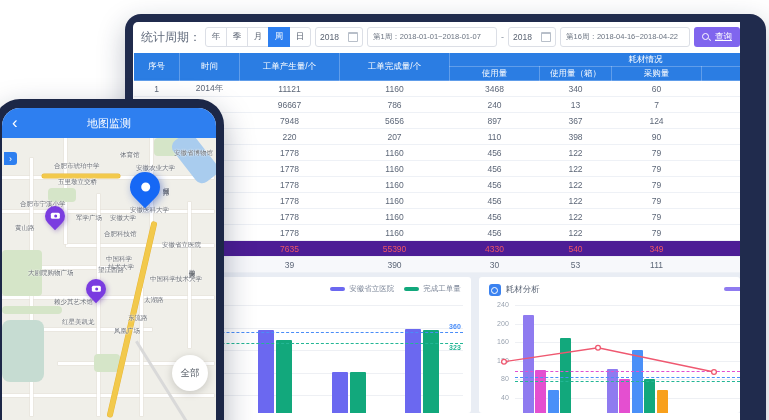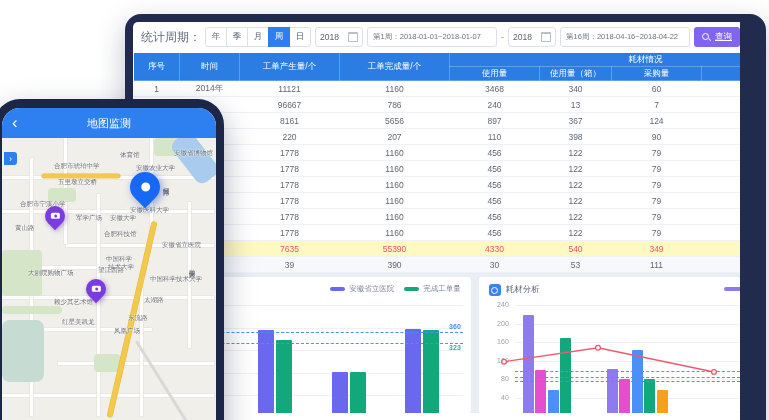--- a/index.html
+++ b/index.html
@@ -40,21 +40,21 @@
   .dl{position:relative;width:9px;height:9px;display:inline-block;}
   .dl::before{content:"";position:absolute;left:3.5px;top:0;width:1.6px;height:5px;background:#fff;}
   .dl::after{content:"";position:absolute;left:0;bottom:0;width:9px;height:1.6px;background:#fff;}
 
   .twrap{overflow:hidden;width:607px;}
   table.rep{border-collapse:collapse;table-layout:fixed;width:708px;}
   table.rep th{background:#2b7de3;color:#fff;font-weight:normal;font-size:8.5px;height:13px;
     border:1px solid rgba(255,255,255,.25);padding:0;}
   table.rep td{font-size:8.5px;color:#5d6778;text-align:center;height:15px;padding:0;
     border-bottom:1px solid #eef1f6;background:#fff;}
-  table.rep tr.total td{background:#fef9c3;color:#ee5566;}
+  table.rep tr.total td{background:#4c1d95;color:#ee5566;}
   table.rep tr.avg td{background:#f7f8fb;}
 
   .charts{display:flex;gap:8px;background:#e9edf4;padding:4px 0 0 8px;height:136px;box-sizing:content-box;}
   .card{background:#fff;border-radius:3px;position:relative;overflow:hidden;height:136px;}
   .card.left{width:404px;}
   .card.right{width:320px;}
   .llegend{position:absolute;top:7px;right:10px;display:flex;gap:10px;align-items:center;}
   .lg-item{display:flex;align-items:center;gap:4px;}
   .lg-swatch{width:15px;height:3.5px;border-radius:2px;}
   .lg-label{font-size:7.5px;color:#7d8799;}
@@ -188,21 +188,21 @@
                 <td>96667</td>
                 <td>786</td>
                 <td>240</td>
                 <td>13</td>
                 <td>7</td>
                 <td>690</td>
               </tr>
               <tr>
                 <td>3</td>
                 <td></td>
-                <td>8161</td>
+                <td>7948</td>
                 <td>5656</td>
                 <td>897</td>
                 <td>367</td>
                 <td>124</td>
                 <td>129</td>
               </tr>
               <tr>
                 <td>4</td>
                 <td></td>
                 <td>220</td>
@@ -420,18 +420,19 @@
           <span class="mlabel" style="left: 52px; top: 160px;">赖少其艺术馆</span>
           <span class="mlabel" style="left: 60px; top: 180px;">红星美凯龙</span>
           <span class="mlabel" style="left: 126px; top: 176px;">东流路</span>
           <span class="mlabel" style="left: 112px; top: 189px;">凤凰广场</span>
           <span class="mlabel" style="left: 142px; top: 158px;">太湖路</span>
           <span class="mlabel vert" style="left: 159px; top: 44px;">桐城路</span>
           <span class="mlabel vert" style="left: 185px; top: 126px;">徽州大道</span>
           <div class="bigpin"></div>
           <div class="campin" style="left:43px;top:68px;"></div>
           <div class="campin" style="left:84px;top:141px;"></div>
+          <div class="allbtn">全部</div>
           <div class="expand">›</div>
         </div>
     </div>
   </div>
 
 </div>
 
 </body></html>

